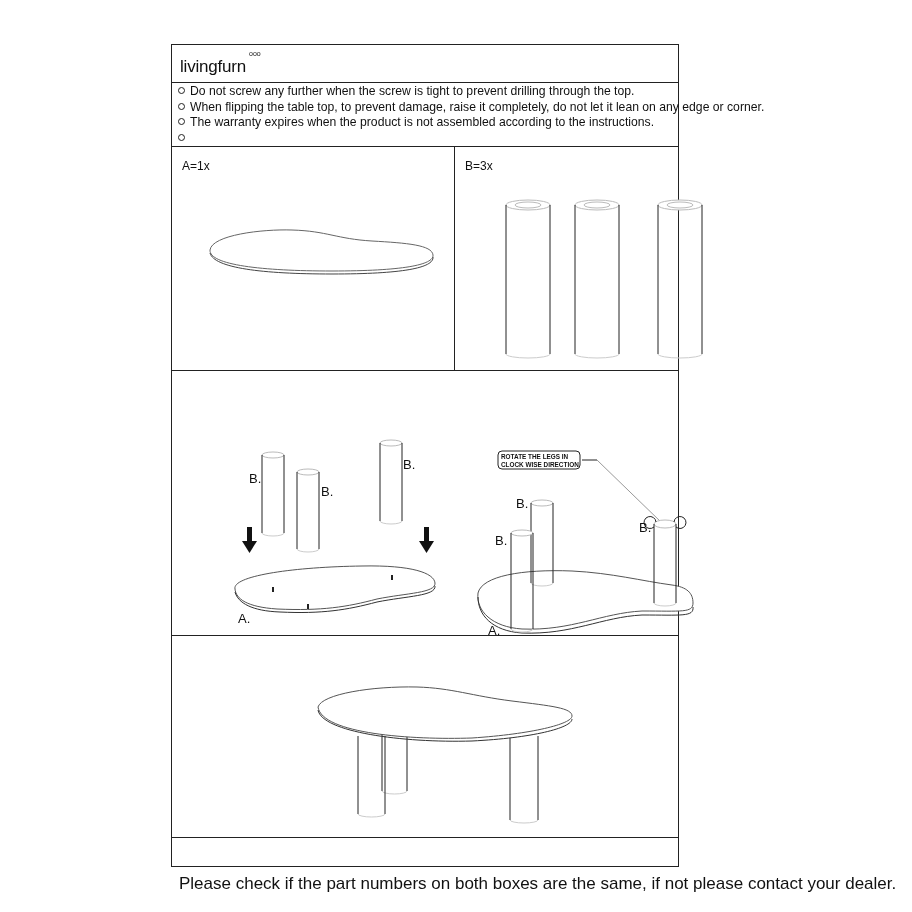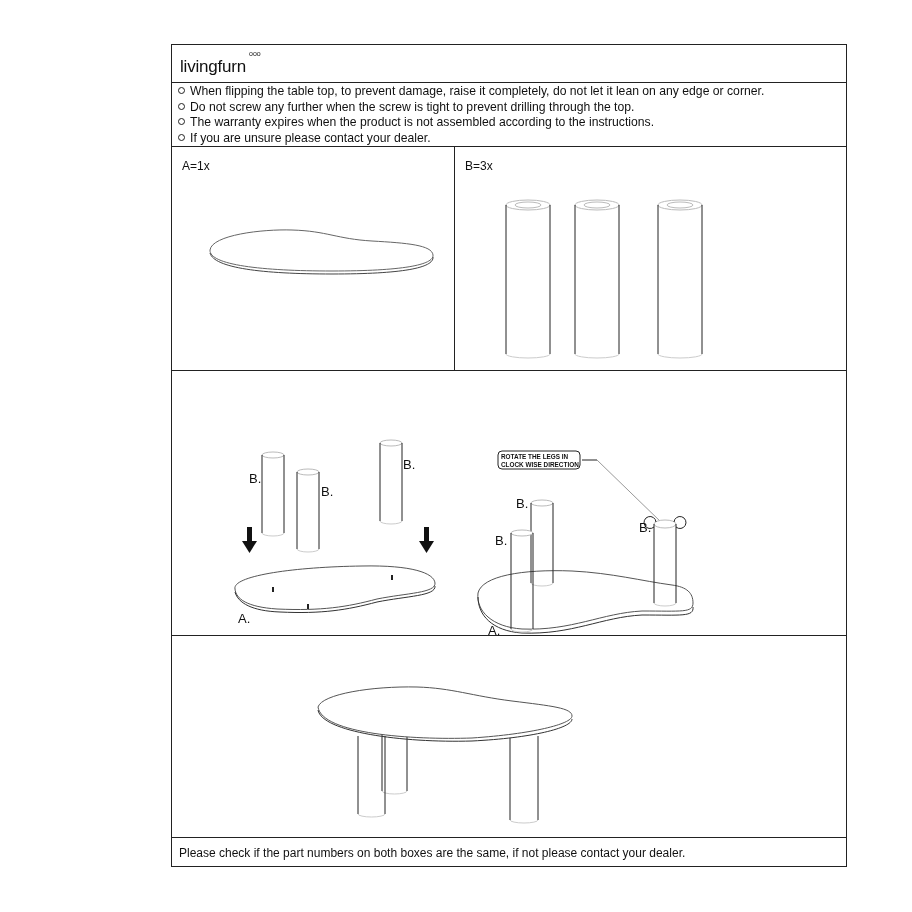--- a/index.html
+++ b/index.html
@@ -1,50 +1,50 @@
 <!DOCTYPE html>
 <html><head>
 <meta charset="utf-8">
 <style>
   html, body { margin:0; padding:0; background:#fff; }
   body { width:912px; height:912px; position:relative; font-family:"Liberation Sans", sans-serif; color:#111; }
-  .sheet { position:absolute; left:171px; top:44px; width:676px; height:823px; border:1px solid #222; box-sizing:border-box; }
+  .sheet { position:absolute; left:171px; top:44px; width:508px; height:823px; border:1px solid #222; box-sizing:border-box; }
   .header { position:absolute; left:0; top:0; width:100%; height:38px; border-bottom:1px solid #222; box-sizing:border-box; }
   .logo { position:absolute; left:8px; top:12px; font-size:17px; font-weight:normal; letter-spacing:-0.2px; }
   .logo-dots { position:absolute; left:77px; top:5px; font-size:7px; letter-spacing:0px; }
   .title { position:absolute; left:160px; top:2px; font-size:27px; }
   .notes { position:absolute; left:0; top:38px; width:100%; height:64px; border-bottom:1px solid #222; box-sizing:border-box; padding:1px 0 0 6px; }
   .note { font-size:12.2px; line-height:15.5px; white-space:nowrap; }
   .bullet { display:inline-block; width:5px; height:5px; border:1px solid #222; border-radius:50%; margin-right:5px; vertical-align:middle; position:relative; top:-1px; }
   .row1 { position:absolute; left:0; top:102px; width:100%; height:224px; border-bottom:1px solid #222; box-sizing:border-box; }
   .cellA { position:absolute; left:0; top:0; width:283px; height:100%; border-right:1px solid #222; box-sizing:border-box; }
   .cellB { position:absolute; left:283px; top:0; width:283px; height:100%; }
   .partlabel { position:absolute; left:10px; top:6px; font-size:12px;margin-top:6px; }
   .row2 { position:absolute; left:0; top:326px; width:100%; height:265px; border-bottom:1px solid #222; box-sizing:border-box; }
   .row3 { position:absolute; left:0; top:591px; width:100%; height:202px; border-bottom:1px solid #222; box-sizing:border-box; }
-  .footer { position:absolute; left:0; top:793px; width:100%; height:30px; padding:8px 0 0 7px; box-sizing:border-box; font-size:12px; white-space:nowrap; }
+  .footer { position:absolute; left:0; top:821px; width:100%; height:30px; padding:8px 0 0 7px; box-sizing:border-box; font-size:17px; white-space:nowrap; }
   svg { position:absolute; left:0; top:0; overflow:visible; }
   .lbl { font-family:"Liberation Sans", sans-serif; font-size:13px; fill:#111; }
   .callout-text { font-family:"Liberation Sans", sans-serif; font-size:6.4px; font-weight:bold; fill:#111; }
 </style>
 </head>
 <body>
 
 <div class="sheet">
 
   <div class="header">
     <span class="logo">livingfurn</span>
     <span class="logo-dots">ooo</span>
   </div>
 
   <div class="notes">
+    <div class="note"><span class="bullet"></span><span>Do not screw any further when the screw is tight to prevent drilling through the top.</span></div>
     <div class="note"><span class="bullet"></span><span>When flipping the table top, to prevent damage, raise it completely, do not let it lean on any edge or corner.</span></div>
-    <div class="note"><span class="bullet"></span><span>Do not screw any further when the screw is tight to prevent drilling through the top.</span></div>
     <div class="note"><span class="bullet"></span><span>The warranty expires when the product is not assembled according to the instructions.</span></div>
-    <div class="note"><span class="bullet"></span><span>If you are unsure please contact your dealer.</span></div>
+    <div class="note"><span class="bullet"></span></div>
   </div>
 
   <div class="row1">
     <div class="cellA">
       <span class="partlabel">A=1x</span>
       <svg width="283" height="224">
         <path d="M38,103 C40,88 90,82 120,83 C155,84 165,92 200,94 C235,96 260,98 261,108 C262,118 230,124 160,124 C90,124 37,118 38,103 Z" fill="#fff" stroke="#666" stroke-width="1"></path>
         <path d="M38,106 C42,121 90,127 160,127 C230,127 262,121 261,110" fill="none" stroke="#444" stroke-width="1"></path>
       </svg>
     </div>

